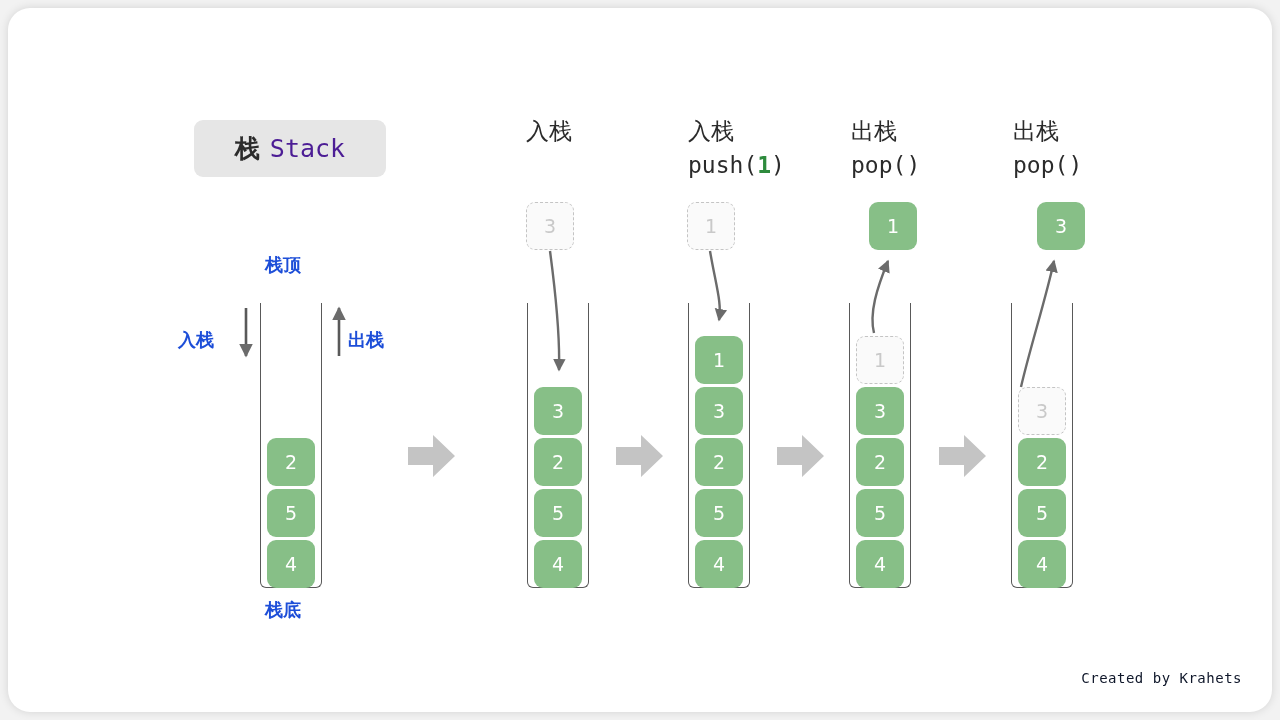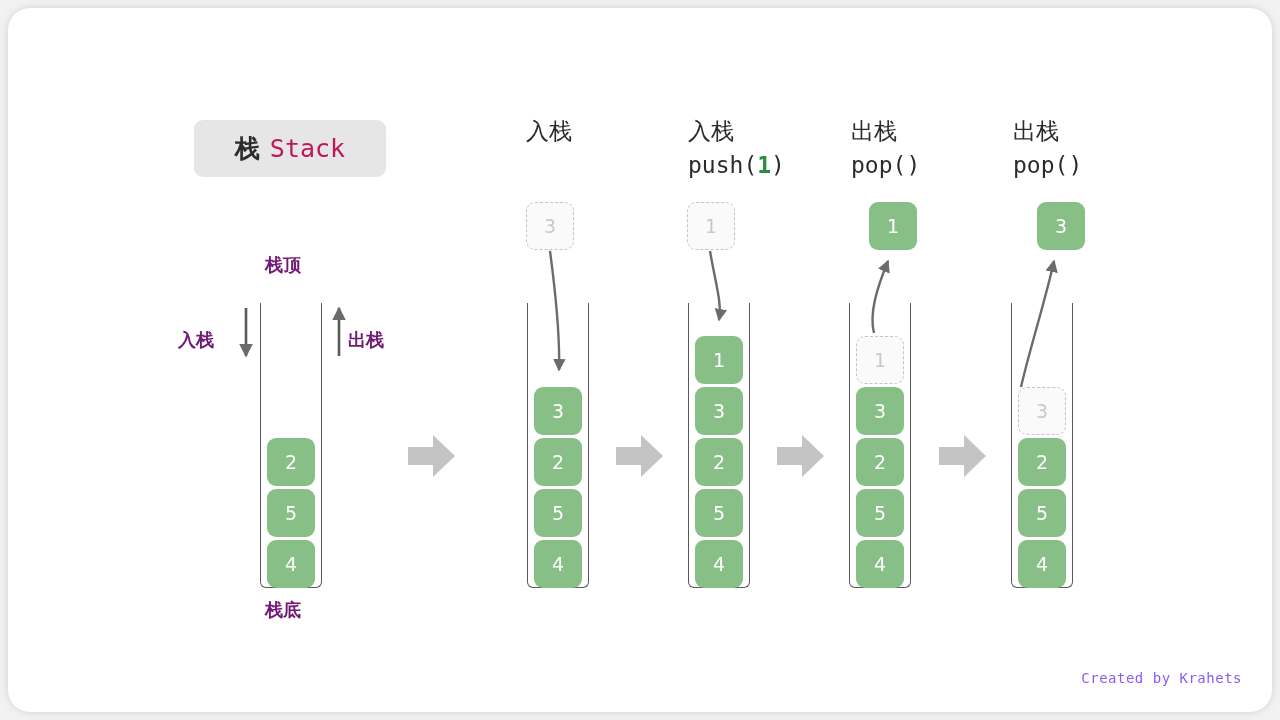--- a/index.html
+++ b/index.html
@@ -47,31 +47,31 @@
   #title-badge .cn {
     font-family: "Liberation Sans", sans-serif;
     font-weight: bold;
     font-size: 25px;
     color: #2b2b2b;
     letter-spacing: 0px;
   }
   #title-badge .en {
     font-family: "DejaVu Sans Mono", monospace;
     font-size: 25px;
-    color: #be185d;
+    color: #4c1d95;
     margin-left: 10px;
   }
 
   
   .cn-label {
     position: absolute;
     font-family: "Liberation Sans", sans-serif;
     font-weight: bold;
     font-size: 18px;
-    color: #701a75;
+    color: #1d4ed8;
     white-space: nowrap;
   }
 
   
   .stack-col { position: absolute; }
 
   .stack-tube {
     position: absolute;
     width: 62px;
     height: 285px;
@@ -163,21 +163,21 @@
     pointer-events: none;
   }
 
   
   #watermark {
     position: absolute;
     right: 30px;
     bottom: 26px;
     font-family: "DejaVu Sans Mono", monospace;
     font-size: 14px;
-    color: #8b5cf6;
+    color: #0f172a;
     letter-spacing: 0.5px;
   }
 </style>
 </head>
 <body>
 
 <div id="canvas">
   <div id="card">
 
     <div id="title-badge">

